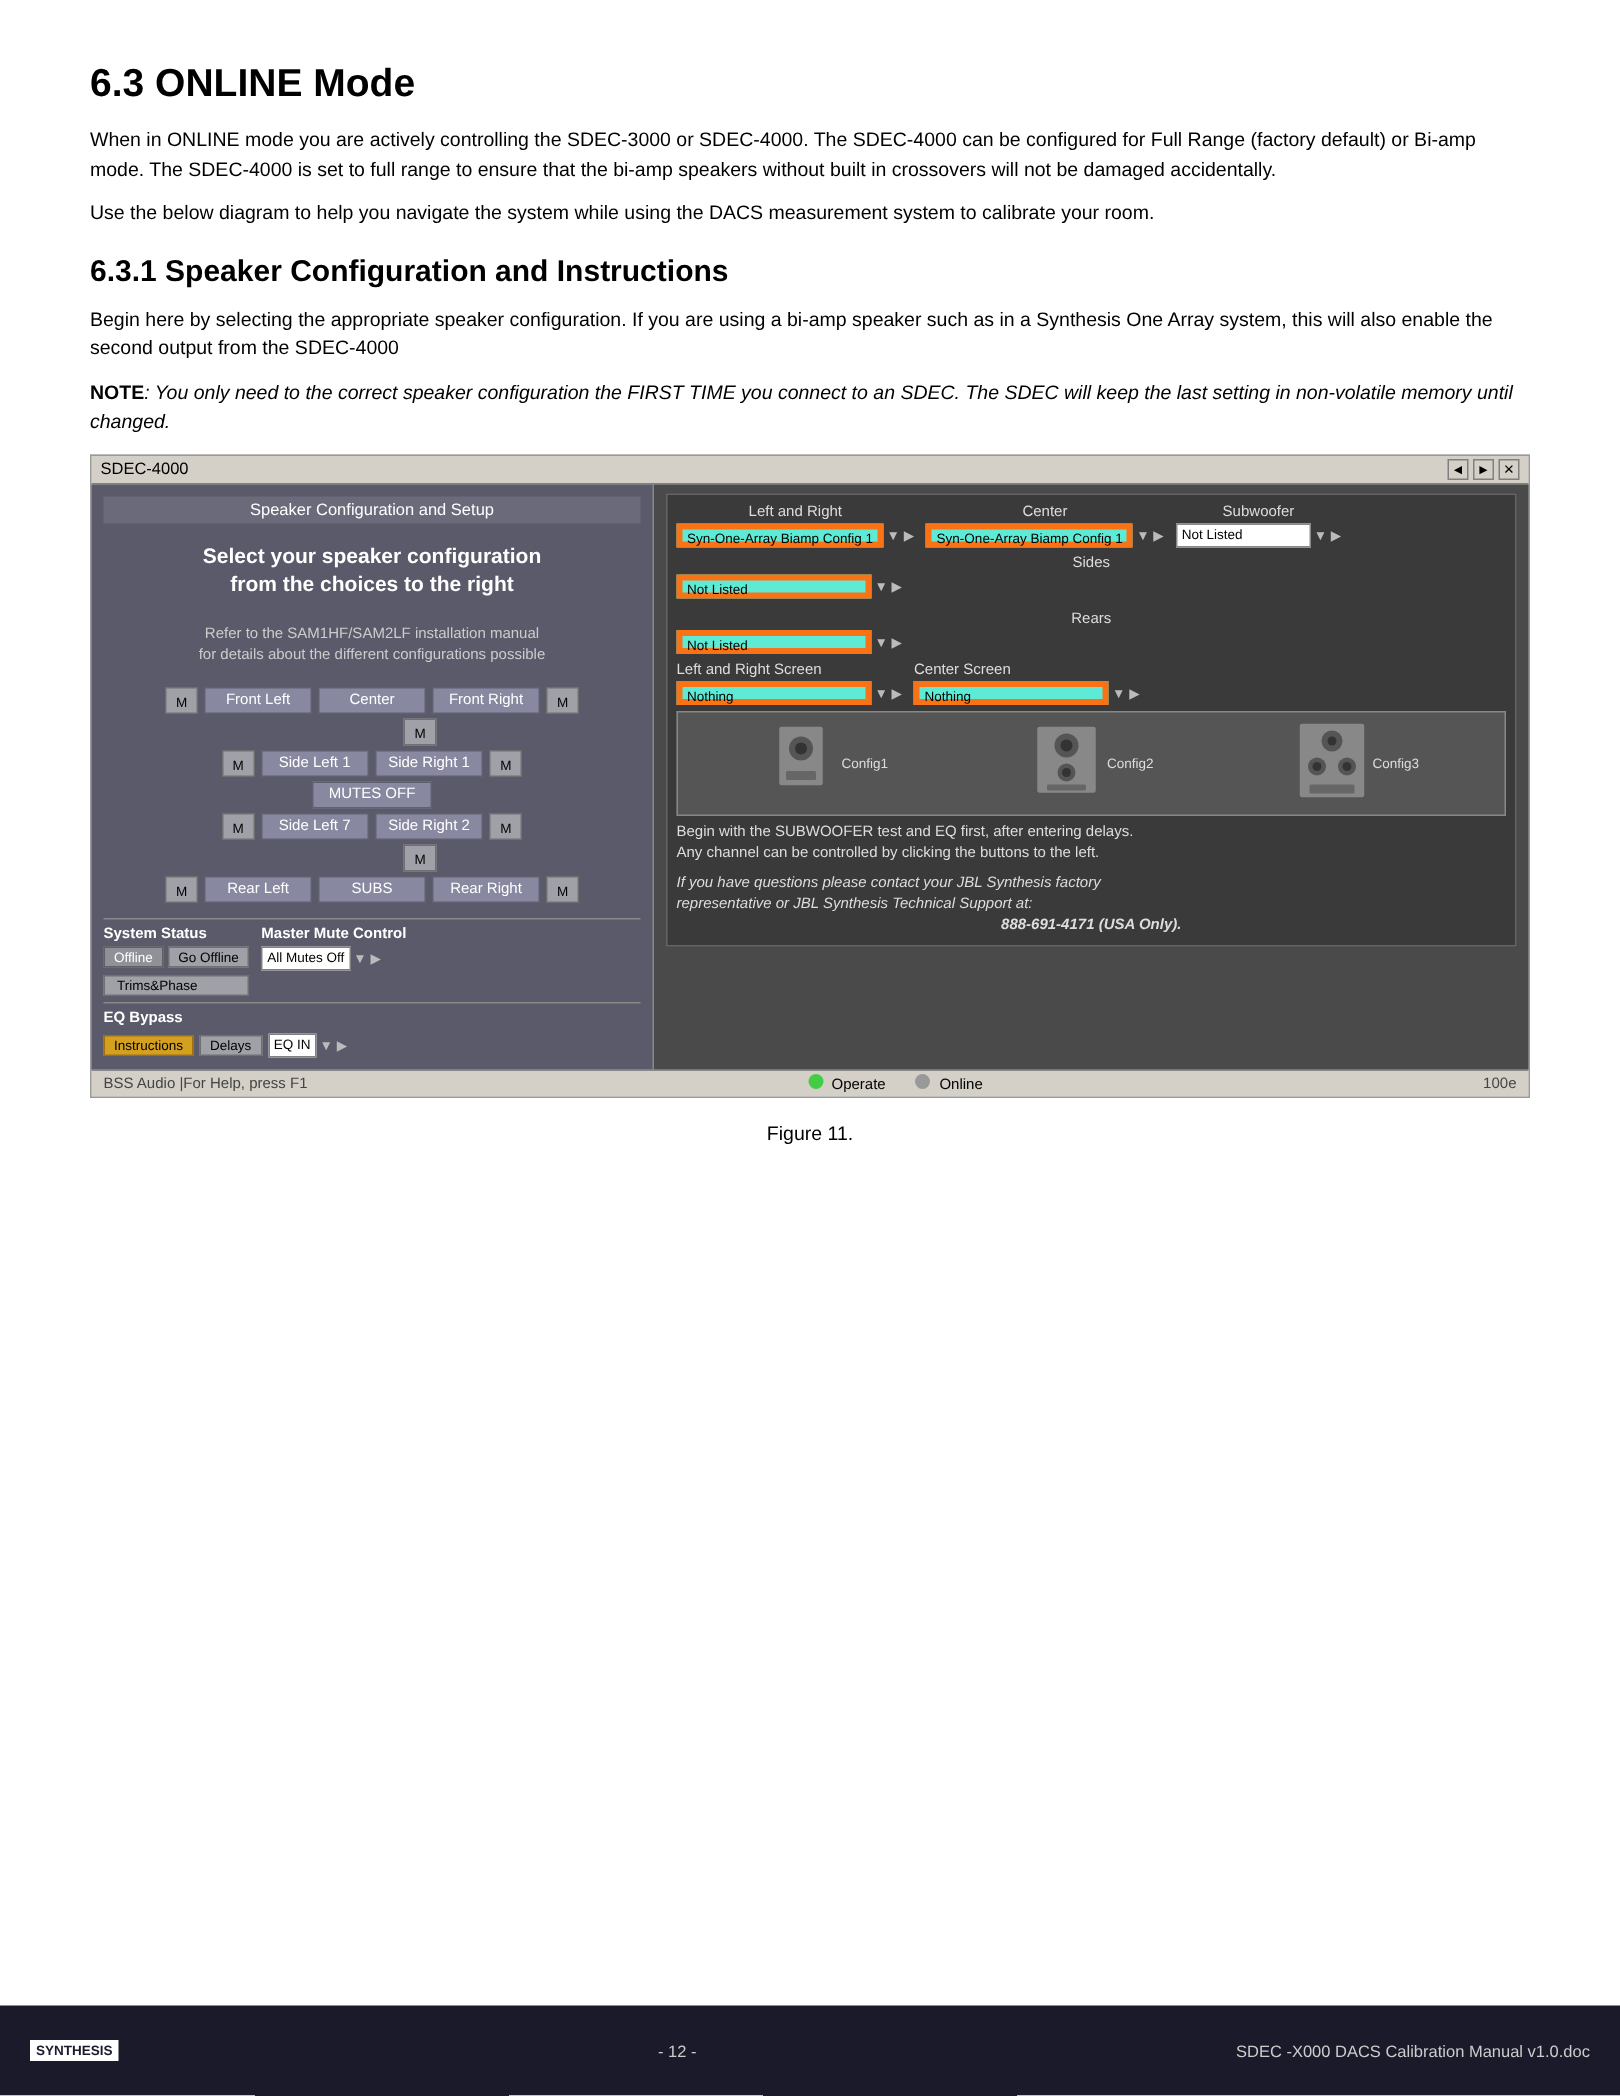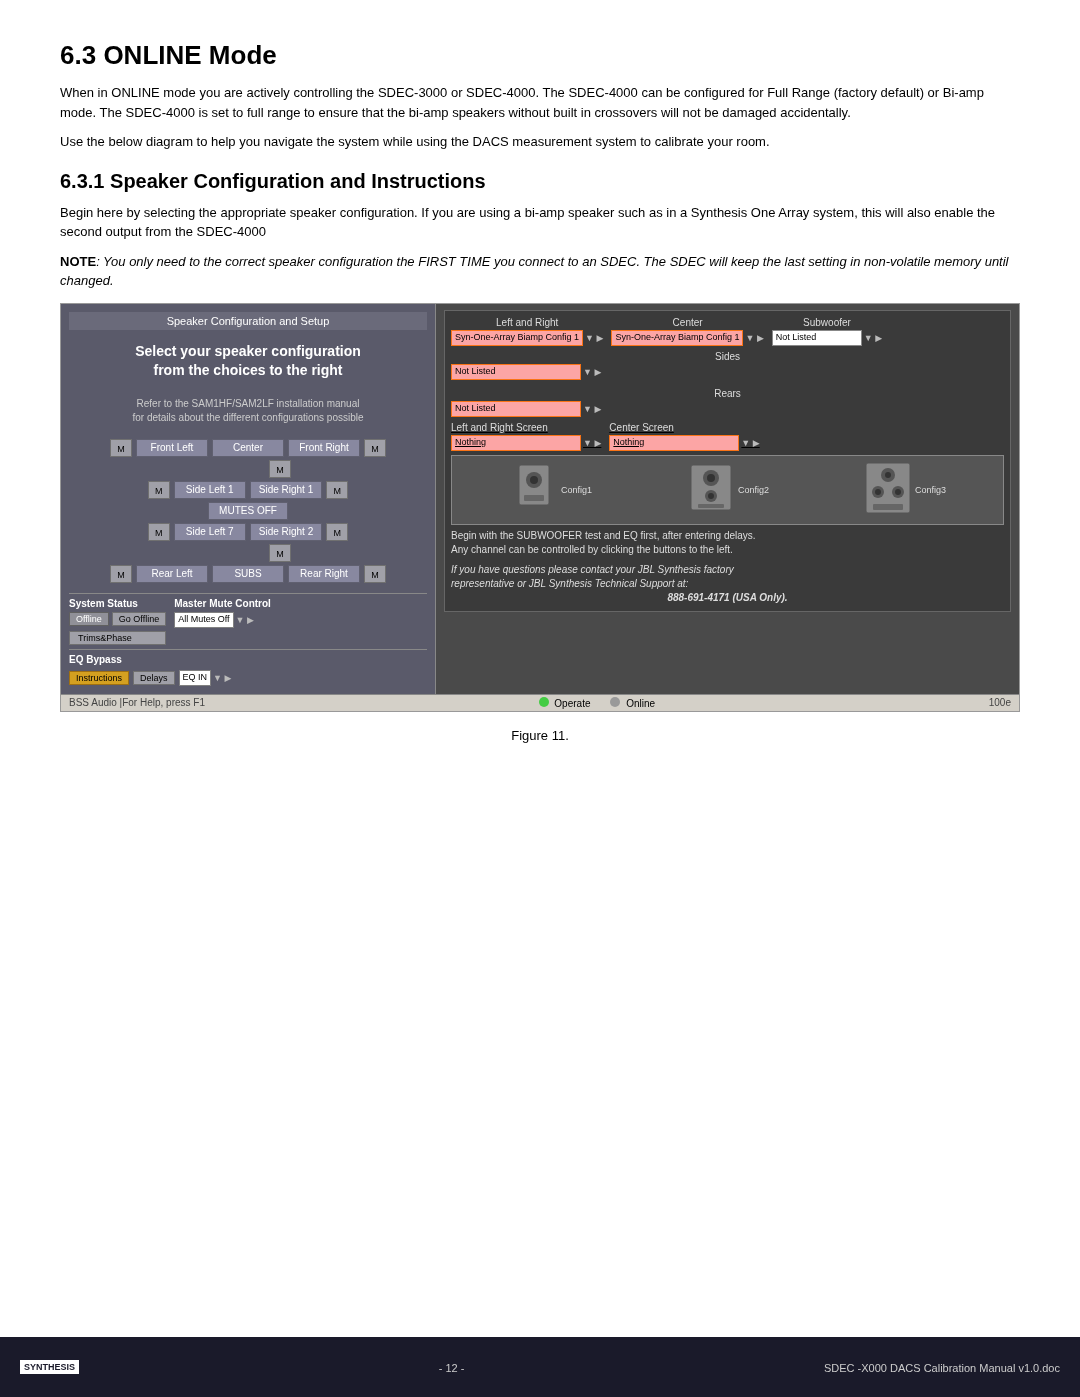--- a/index.html
+++ b/index.html
@@ -315,22 +315,22 @@
       text-align: center;
     }
 
     .config-dropdown {
       display: flex;
       align-items: center;
       gap: 2px;
     }
 
     .config-select {
-      background: #fca5a5;
-      border: 1px solid #f97316;
+      background: #5eead4;
+      border: 4px solid #f97316;
       font-size: 9px;
       padding: 1px 3px;
       height: 16px;
       min-width: 130px;
     }
 
     .config-select-sm {
       background: #fff;
       border: 1px solid #888;
       font-size: 9px;
@@ -343,21 +343,20 @@
       display: flex;
       gap: 8px;
       margin-bottom: 5px;
       flex-direction: column;
     }
 
     .screen-section {
       display: flex;
       gap: 8px;
       margin-bottom: 4px;
-      text-decoration: underline;
     }
 
     .screen-col {
       display: flex;
       flex-direction: column;
       gap: 2px;
     }
 
     .screen-label {
       color: #ddd;
@@ -532,20 +531,28 @@
   </h2>
 
   <p class="body-text">Begin here by selecting the appropriate speaker configuration. If you are using a bi-amp speaker such as in a Synthesis One Array system, this will also enable the second output from the SDEC-4000</p>
 
   <p class="note-text">
     <strong><span>NOTE</span></strong><em>: You only need to the correct speaker configuration the FIRST TIME you connect to an SDEC. The SDEC will keep the last setting in non-volatile memory until changed.</em>
   </p>
 
   <div class="sdec-window">
 
+    <div class="sdec-titlebar">
+      <span>SDEC-4000</span>
+      <div class="sdec-titlebar-controls">
+        <span class="sdec-titlebar-btn">◄</span>
+        <span class="sdec-titlebar-btn">►</span>
+        <span class="sdec-titlebar-btn">✕</span>
+      </div>
+    </div>
 
     <div class="sdec-main">
 
       <div class="left-panel">
 
         <div class="left-panel-header">Speaker Configuration and Setup</div>
 
         <div class="select-speaker-text">
           <span>Select your speaker configuration</span><br>
           <span>from the choices to the right</span>

